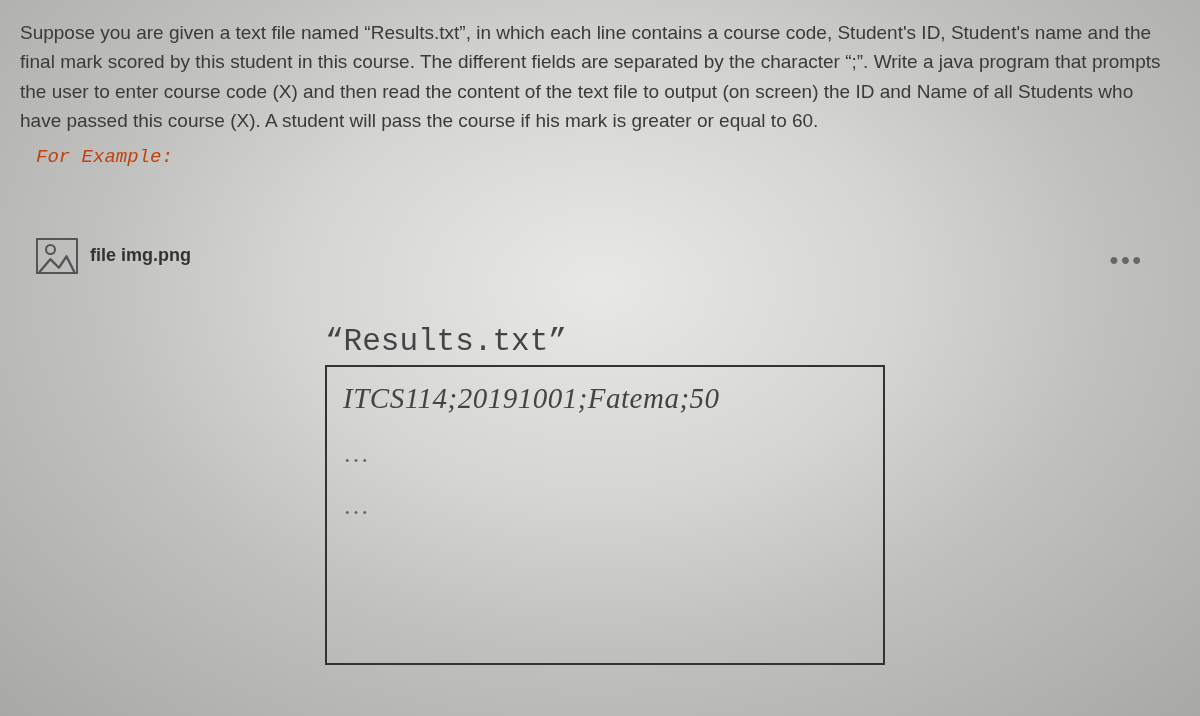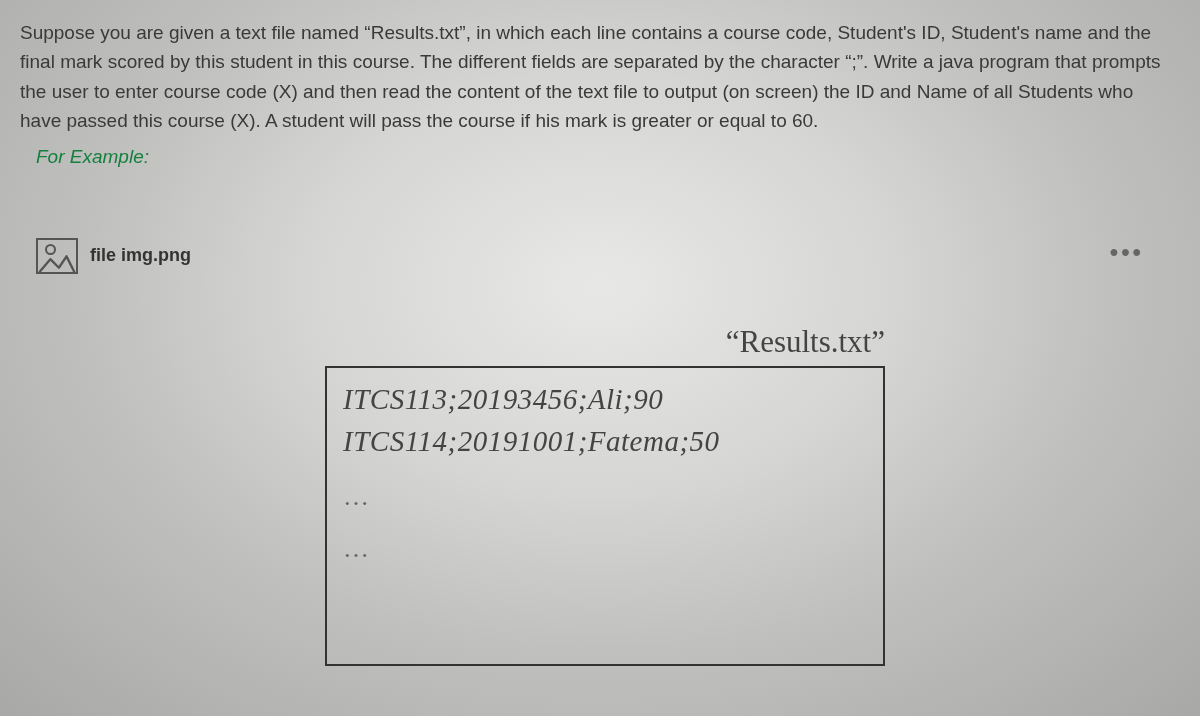--- a/index.html
+++ b/index.html
@@ -19,25 +19,26 @@
     .question-text {
       padding: 18px 36px 10px 20px;
       font-size: 19px;
       line-height: 1.55;
       color: #3a3a3a;
     }
     .for-example {
       padding: 0 24px 20px 36px;
       font-style: italic;
       font-size: 19px;
-      color: #15803d;
+      color: #c2410c;
+      font-family: Liberation Mono, monospace;
     }
     .attachment-row {
       display: flex;
-      align-items: flex-start;
+      align-items: flex-end;
       justify-content: space-between;
       padding: 20px 36px;
       margin-top: 30px;
     }
     .attachment-left {
       display: flex;
       align-items: center;
       gap: 12px;
     }
     .image-icon {
@@ -86,25 +87,24 @@
       color: #666;
       letter-spacing: 3px;
       font-weight: bold;
       padding-right: 20px;
     }
     .file-preview {
       margin: 30px auto 0 325px;
       width: 560px;
     }
     .file-title {
-      font-family: Liberation Serif, serif;
+      font-family: Liberation Mono, monospace;
       font-size: 31px;
       color: #444;
       margin-bottom: 6px;
-      text-align: right;
     }
     .file-box {
       border: 2px solid #333;
       padding: 10px 16px 14px 16px;
       font-family: Georgia, 'Times New Roman', serif;
       min-height: 300px;
     }
     .file-line {
       font-size: 29px;
       font-style: italic;
@@ -134,18 +134,17 @@
       </svg>
     </div>
     <span class="attachment-label">file img.png</span>
   </div>
   <span class="more-dots">•••</span>
 </div>
 
 <div class="file-preview">
   <div class="file-title">“Results.txt”</div>
   <div class="file-box">
-    <div class="file-line">ITCS113;20193456;Ali;90</div>
     <div class="file-line">ITCS114;20191001;Fatema;50</div>
     <div class="ellipsis-line">…</div>
     <div class="ellipsis-line">…</div>
   </div>
 </div>
 
 </body></html>

